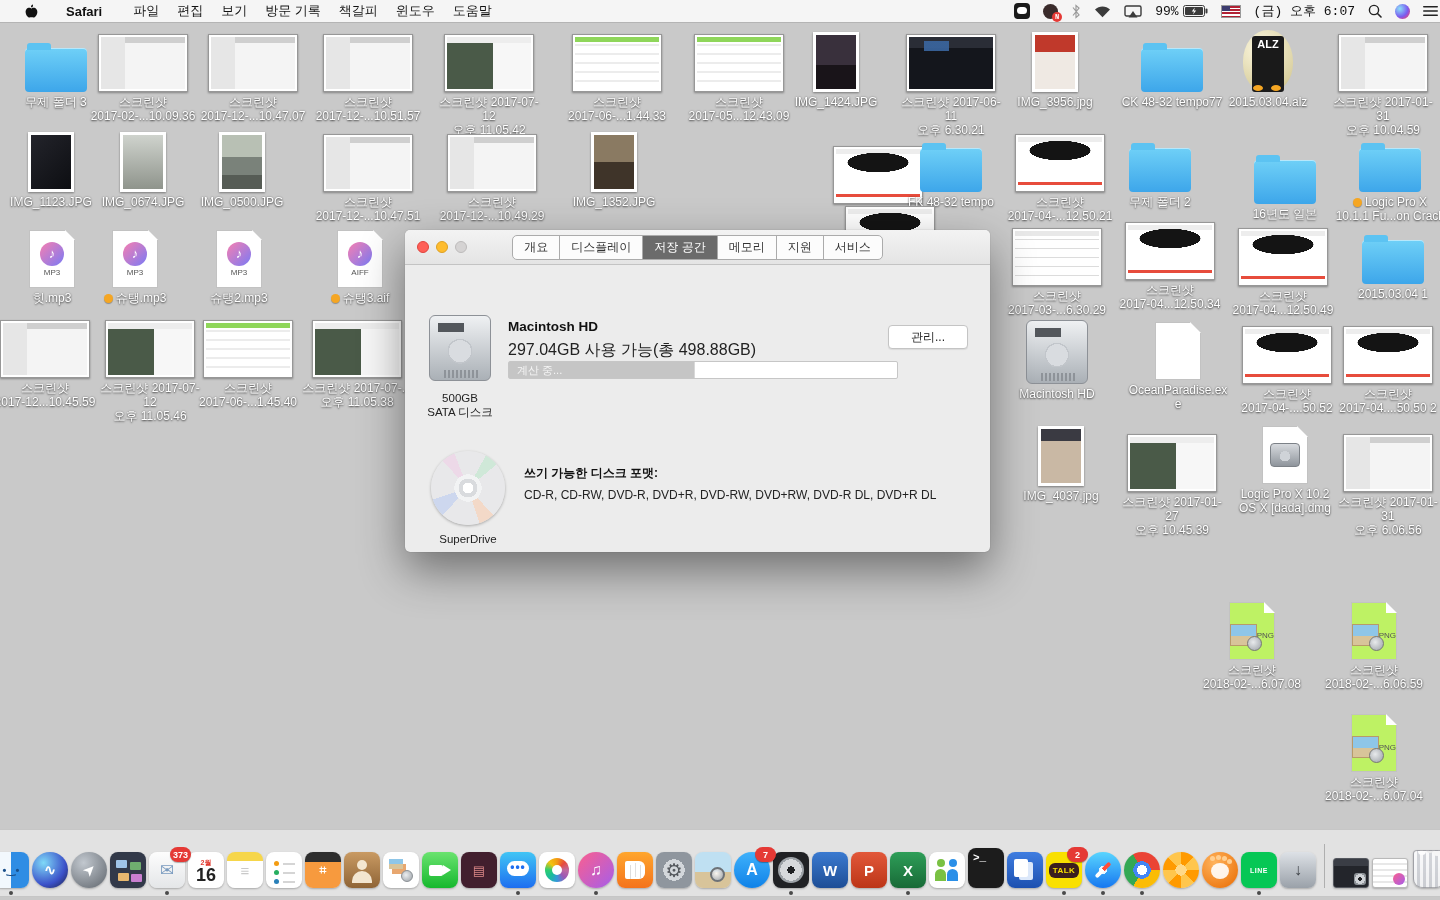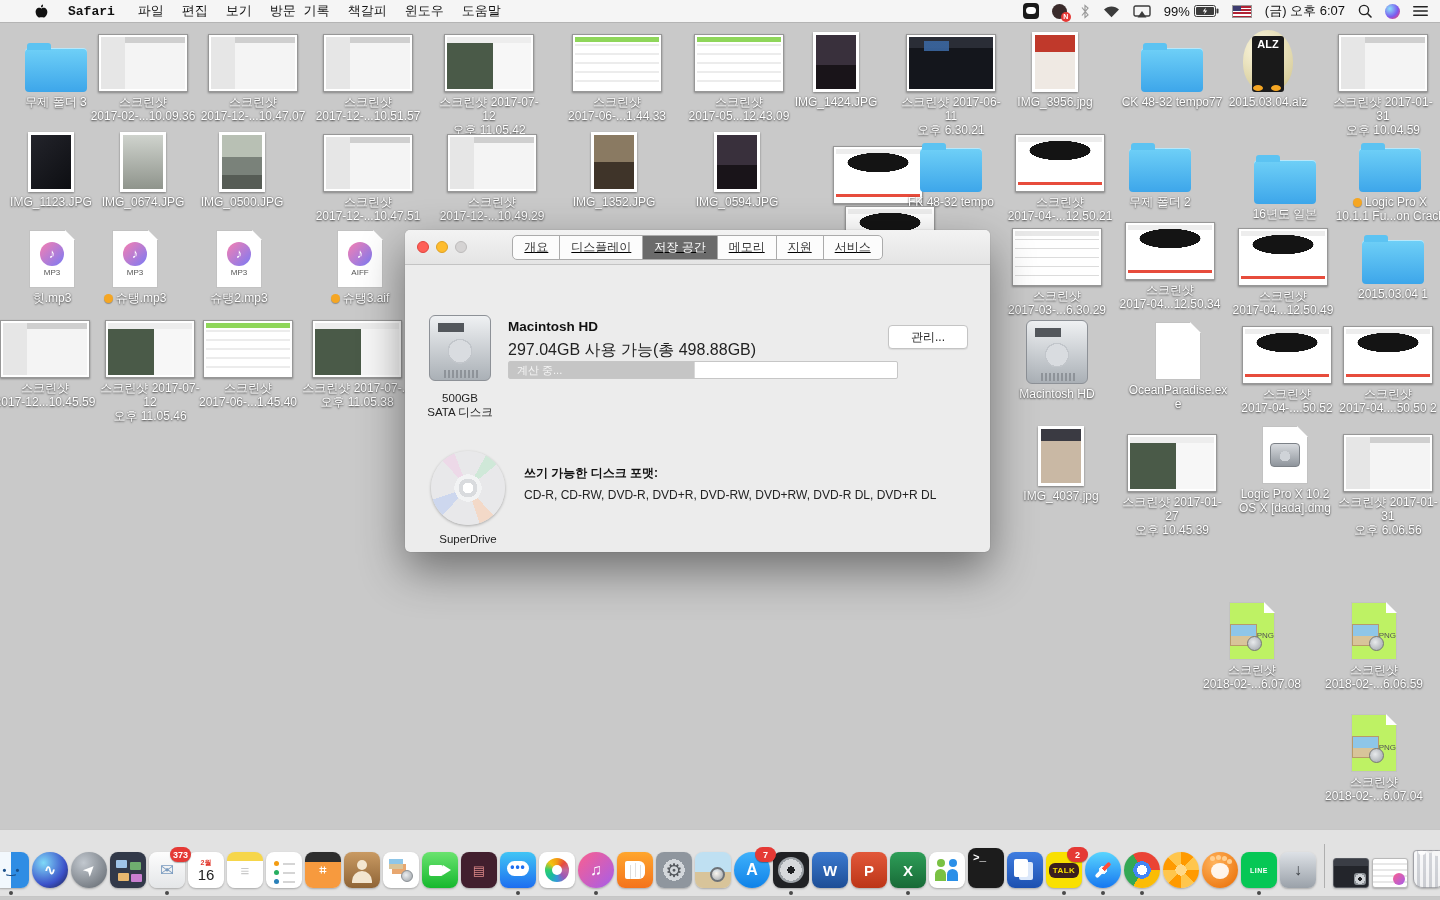--- a/index.html
+++ b/index.html
@@ -1,26 +1,26 @@
 <!DOCTYPE html>
 <html><head>
 <meta charset="utf-8">
 <style>
   html,body{margin:0;padding:0;}
   body{width:1440px;height:900px;overflow:hidden;background:#c9c9c9;
        font-family:"Liberation Sans","DejaVu Sans",sans-serif;position:relative;}
   
   #menubar{position:absolute;top:0;left:0;right:0;height:22px;background:#f5f5f5;
     border-bottom:1px solid #b4b4b4;display:flex;align-items:center;font-size:13px;color:#111;z-index:200;}
-  .mb-left{display:flex;align-items:center;gap:4px;padding-left:28px;font-family:Liberation Mono, monospace;}
+  .mb-left{display:flex;align-items:center;gap:12px;padding-left:18px;}
   .apple{width:26px;display:flex;justify-content:center;align-items:center;}
   .apple svg{width:13px;height:15px;fill:#111;}
   .appname{font-weight:bold;padding:0 10px;}
   .mitem{padding:0 9px;white-space:nowrap;}
-  .mb-right{margin-left:auto;display:flex;align-items:center;gap:13px;padding-right:12px;}
+  .mb-right{margin-left:auto;display:flex;align-items:center;gap:13px;padding-right:2px;font-family:Liberation Mono, monospace;}
   .sic{display:flex;align-items:center;justify-content:center;height:18px;}
   .ic-line{width:16px;height:16px;border-radius:4px;background:#1a1a1a;position:relative;}
   .ic-line::before{content:"";position:absolute;left:3px;top:4px;width:10px;height:7px;border-radius:4px;background:#fff;}
   .ic-chatn{width:15px;height:15px;border-radius:50%;background:#3a2b2b;position:relative;}
   .ic-chatn::after{content:"N";position:absolute;right:-4px;bottom:-3px;width:10px;height:10px;border-radius:50%;
      background:#e53935;color:#fff;font-size:7px;font-weight:bold;display:flex;align-items:center;justify-content:center;}
   .ic-bt svg{stroke:#9a9a9a;}
   .ic-flag{width:18px;height:11px;background:repeating-linear-gradient(180deg,#b22234 0 1.6px,#fff 1.6px 3.2px);position:relative;border:1px solid #999;}
   .ic-flag::before{content:"";position:absolute;left:0;top:0;width:8px;height:5px;background:#3c3b6e;}
   .clock{white-space:nowrap;}
@@ -81,21 +81,21 @@
   
   #infowin{position:absolute;left:405px;top:230px;width:585px;height:322px;background:#ececec;border-radius:5px;
      box-shadow:0 18px 45px rgba(0,0,0,.45),0 0 1px rgba(0,0,0,.4);z-index:50;}
   .titlebar{height:34px;border-bottom:1px solid #c3c3c3;background:linear-gradient(180deg,#f3f3f3,#e4e4e4);
      border-radius:5px 5px 0 0;display:flex;align-items:center;position:relative;}
   .lights{position:absolute;left:12px;display:flex;gap:7px;}
   .light{width:12px;height:12px;border-radius:50%;}
   .l-red{background:#ff5f57;border:1px solid #e0443e;box-sizing:border-box;}
   .l-yellow{background:#febc2e;border:1px solid #dea123;box-sizing:border-box;}
   .l-gray{background:#d5d3d3;border:1px solid #bdbbbb;box-sizing:border-box;}
-  .tabs{margin:0 auto;display:flex;border:1px solid #ababab;border-radius:5px;overflow:hidden;background:#fcfcfc;text-decoration:underline;}
+  .tabs{margin:0 auto;display:flex;border:1px solid #ababab;border-radius:5px;overflow:hidden;background:#fcfcfc;}
   .tab{padding:3px 11px;font-size:12px;color:#333;border-right:1px solid #ababab;white-space:nowrap;}
   .tab:last-child{border-right:none;}
   .tab.active{background:#6b6b6b;color:#fff;}
   .win-body{position:relative;height:287px;font-size:12px;color:#222;}
   .hd-icon{position:absolute;left:24px;top:50px;width:62px;height:66px;border-radius:6px;
      background:linear-gradient(#53575c,#53575c) 8px 7px/26px 9px no-repeat,
        radial-gradient(circle at 50% 55%,#d9dce0 0 24%,#c2c6cb 24% 27%,rgba(0,0,0,0) 27%),
        repeating-linear-gradient(90deg,#8e9399 0 2px,rgba(0,0,0,0) 2px 4px) 14px 54px/34px 8px no-repeat,
        linear-gradient(180deg,#eff1f3,#aab0b6);border:1px solid #8d9197;box-sizing:border-box;}
   .hd-label{position:absolute;left:0px;top:126px;width:110px;text-align:center;font-size:11.5px;line-height:14px;white-space:pre-line;color:#222;}
@@ -128,21 +128,21 @@
   .dk-finder{background:linear-gradient(90deg,#f2f8fd 0 50%,#2f8de4 50%);color:#1a4f8a;font-size:11px;}
   .dk-siri{background:radial-gradient(circle at 32% 30%,#7fd9f8,#3b51c9 62%,#1b1f3a);}
   .dk-launchpad{background:radial-gradient(circle at 35% 30%,#c2c8cf,#5f656c);}
   .dk-launchpad span{transform:rotate(-45deg);}
   .dk-mission-control{background:#323949;}
   .dk-mission-control::before{content:"";position:absolute;top:8px;left:6px;width:11px;height:8px;background:#9fc4e8;border-radius:1px;
      box-shadow:14px 2px 0 #6fae6f,2px 13px 0 #e8b86f,15px 14px 0 #c97fd0;}
   .dk-mail{background:linear-gradient(180deg,#fdfdfd,#e4e6e8);color:#7a9bbf;font-size:17px;}
   .dk-calendar{background:#fff;flex-direction:column;gap:0;}
   .cal-month{font-size:7px;color:#e23b30;line-height:8px;margin-top:2px;}
-  .cal-day{font-size:15px;color:#222;line-height:16px;font-weight:normal;}
+  .cal-day{font-size:18px;color:#222;line-height:16px;font-weight:bold;}
   .dk-notes{background:linear-gradient(180deg,#f6d64a 0 24%,#fff 24%);color:#c9c9c9;}
   .dk-reminders{background:#fff;}
   .dk-reminders::before{content:"";position:absolute;left:8px;top:9px;width:5px;height:5px;border-radius:50%;background:#f39c12;
      box-shadow:0 9px 0 #27ae60,0 18px 0 #2980b9;}
   .dk-reminders::after{content:"";position:absolute;left:17px;top:11px;width:12px;height:2px;background:#d5d5d5;
      box-shadow:0 9px 0 #d5d5d5,0 18px 0 #d5d5d5;}
   .dk-calculator{background:linear-gradient(180deg,#2e2e2e 0 28%,#f79a3e 28%);font-size:12px;}
   .dk-contacts{background:linear-gradient(180deg,#c99a63,#8f6436);}
   .dk-contacts::before{content:"";position:absolute;top:8px;left:13px;width:10px;height:10px;border-radius:50%;background:#f3e6d0;}
   .dk-contacts::after{content:"";position:absolute;top:19px;left:8px;width:20px;height:12px;border-radius:10px 10px 0 0;background:#f3e6d0;}
@@ -433,28 +433,20 @@
 2017-12-...10.49.29</div>
   </div>
     <div class="dicon" style="left: 559px; top: 128px;">
     <div class="dthumb-wrap">
         <div class="dthumb t-photo">
           <div class="photo-inner art-p-warm"></div>
         </div>
       </div>
     <div class="dlabel">IMG_1352.JPG</div>
   </div>
-    <div class="dicon" style="left: 682px; top: 128px;">
-    <div class="dthumb-wrap">
-        <div class="dthumb t-photo">
-          <div class="photo-inner art-p-face"></div>
-        </div>
-      </div>
-    <div class="dlabel">IMG_0594.JPG</div>
-  </div>
     <div class="dicon" style="left: 823px; top: 140px;">
     <div class="dthumb-wrap">
         <div class="dthumb t-shot">
           <div class="shot-inner art-wave"></div>
         </div>
       </div>
     <div class="dlabel">스크린샷
 2017-...3.36</div>
   </div>
     <div class="dicon" style="left: 896px; top: 128px;">

